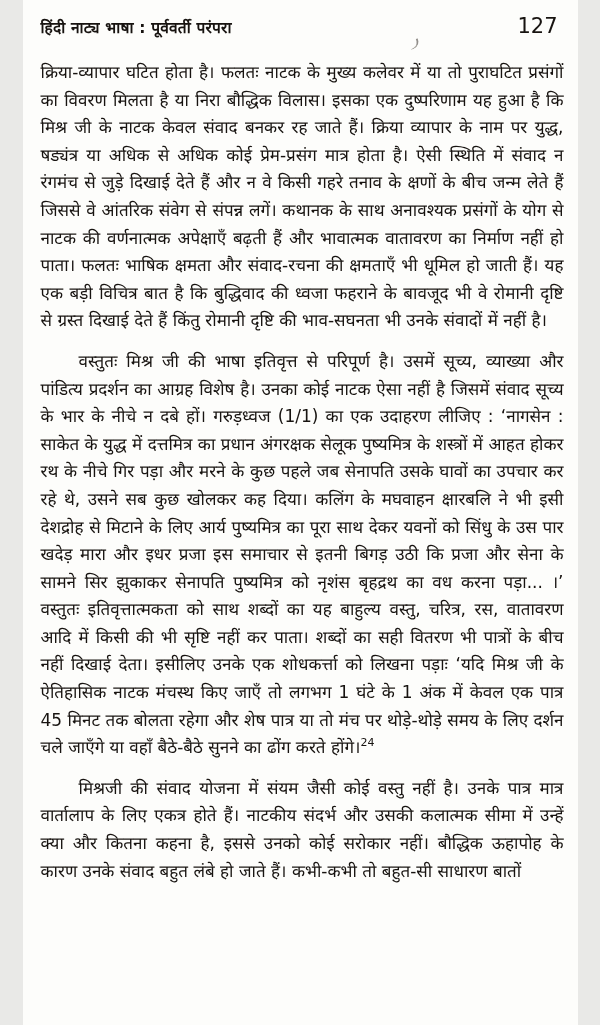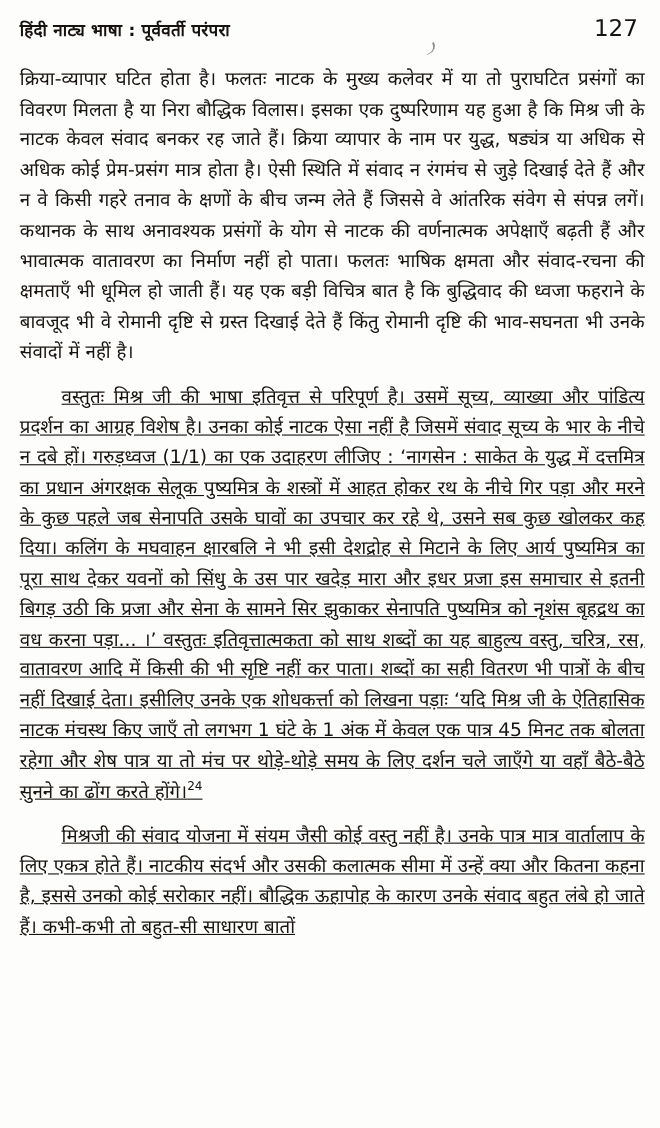--- a/index.html
+++ b/index.html
@@ -2,21 +2,21 @@
 <html lang="hi"><head>
 <meta charset="utf-8">
 <style>
   html, body {
     margin: 0;
     padding: 0;
     background: #e9e9e7;
   }
   .page {
     position: relative;
-    width: 600px;
+    width: 555px;
     height: 1025px;
     margin: 0 auto;
     background: var(--paper, #fdfdfb);
     color: var(--ink, #171310);
     font-family: "DejaVu Sans", "Liberation Sans", sans-serif;
     box-sizing: border-box;
     padding: 14px 14px 0 18px;
     overflow: hidden;
   }
   .page-header {
@@ -42,21 +42,20 @@
     text-justify: inter-word;
   }
   .para {
     margin: 0;
   }
   .para + .para {
     margin-top: 13px;
   }
   .para.indented {
     text-indent: 38px;
-    text-decoration: underline;
   }
   .footnote-ref {
     font-size: 11px;
     line-height: 0;
     vertical-align: super;
   }
   .scan-smudge {
     position: absolute;
     top: 40px;
     left: 386px;

